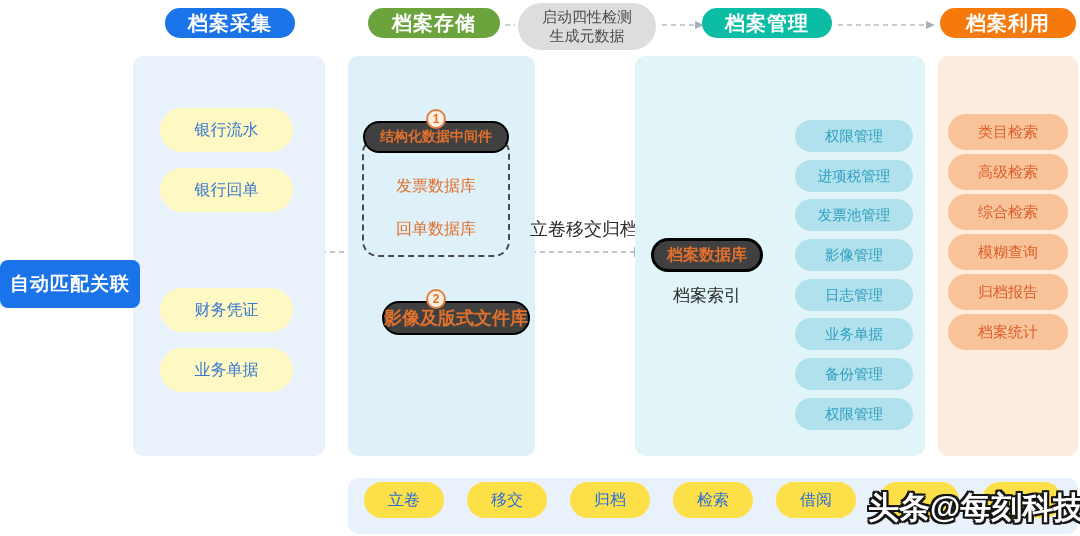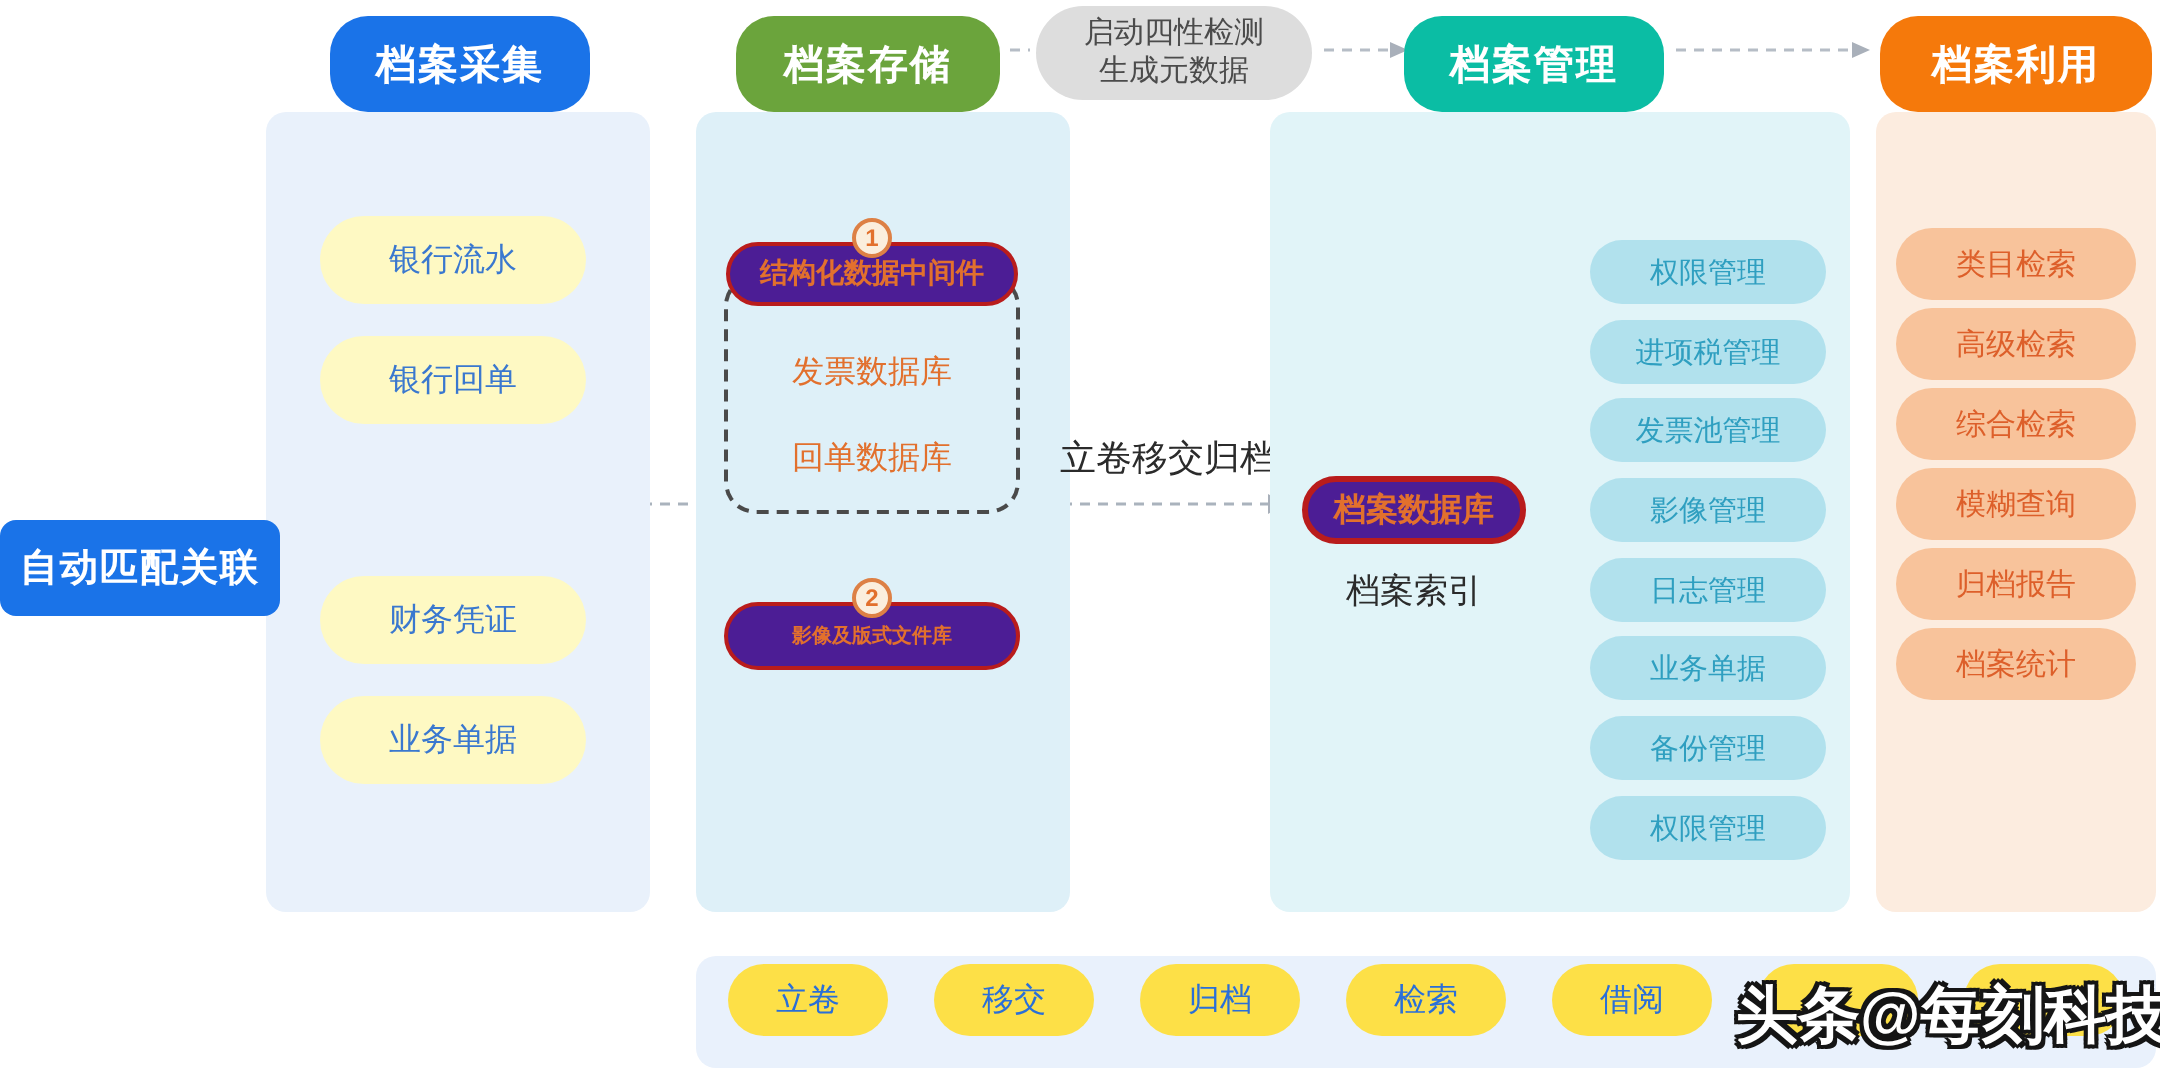--- a/index.html
+++ b/index.html
@@ -2,21 +2,21 @@
 <html><head>
 <meta charset="utf-8">
 <style>
   * { margin: 0; padding: 0; box-sizing: border-box; }
   html,body { background: #ffffff; }
   body { font-family: "Liberation Sans", sans-serif; }
   .stage { position: relative; width: 1080px; height: 536px; background: #ffffff; overflow: hidden; }
   .connectors { position: absolute; left: 0; top: 0; width: 1080px; height: 536px; pointer-events: none; }
 
   
-  .hpill { position: absolute; top: 8px; height: 48px; border-radius: 19px;
+  .hpill { position: absolute; top: 8px; height: 30px; border-radius: 19px;
            display: flex; align-items: center; justify-content: center;
            color: #fff; font-size: 20px; font-weight: bold; letter-spacing: 1px; }
   .hpill.collect { left: 165px; width: 130px; background: #1a73e8; }
   .hpill.store   { left: 368px; width: 132px; background: #6ba43c; }
   .hpill.manage  { left: 702px; width: 130px; background: #0bbda4; }
   .hpill.use     { left: 940px; width: 136px; background: #f5790b; }
   .hbubble { position: absolute; left: 518px; top: 3px; width: 138px; height: 47px;
              border-radius: 24px; background: #dddddd; color: #4b4b4b;
              display: flex; flex-direction: column; align-items: center; justify-content: center;
              font-size: 15px; line-height: 1.25; font-weight: 500; }
@@ -33,24 +33,24 @@
             background: #fef9c3; color: #3a78cf; font-size: 16px;
             display: flex; align-items: center; justify-content: center; }
   
   .matchbox { position: absolute; left: 0; top: 226px; width: 140px; height: 48px;
               background: #1a73e8; border-radius: 8px; color: #fff; font-size: 19px; font-weight: bold;
               display: flex; align-items: center; justify-content: center; letter-spacing: 1px; margin-top: 34px; }
 
   
   .dashedbox { position: absolute; left: 362px; top: 137px; width: 148px; height: 120px;
                border: 2px dashed #4a4a4a; border-radius: 16px; }
-  .outlinepill { position: absolute; border: 2px solid #b91c1c; background: #4c1d95;
+  .outlinepill { position: absolute; border: 2px solid #000000; background: #404040;
                  color: #e2702d; font-weight: bold; display: flex; align-items: center; justify-content: center; }
   .midware { left: 363px; top: 121px; width: 146px; height: 32px; border-radius: 16px; font-size: 14px; }
-  .filestore { left: 362px; top: 301px; width: 148px; height: 34px; border-radius: 17px; font-size: 10px; }
+  .filestore { left: 382px; top: 301px; width: 148px; height: 34px; border-radius: 17px; font-size: 18px; }
   .badge { position: absolute; width: 20px; height: 20px; border-radius: 50%;
            border: 2px solid #dd8045; background: #fbeedd; color: #e2702d;
            font-size: 12px; font-weight: bold; display: flex; align-items: center; justify-content: center; z-index: 3; }
   .badge.b1 { left: 426px; top: 109px; }
   .badge.b2 { left: 426px; top: 289px; }
   .dblabel { position: absolute; left: 366px; width: 140px; text-align: center;
              color: #e2702d; font-size: 16px; font-weight: 500; }
   .dblabel.invoice { top: 176px; }
   .dblabel.receipt { top: 219px; }
 

